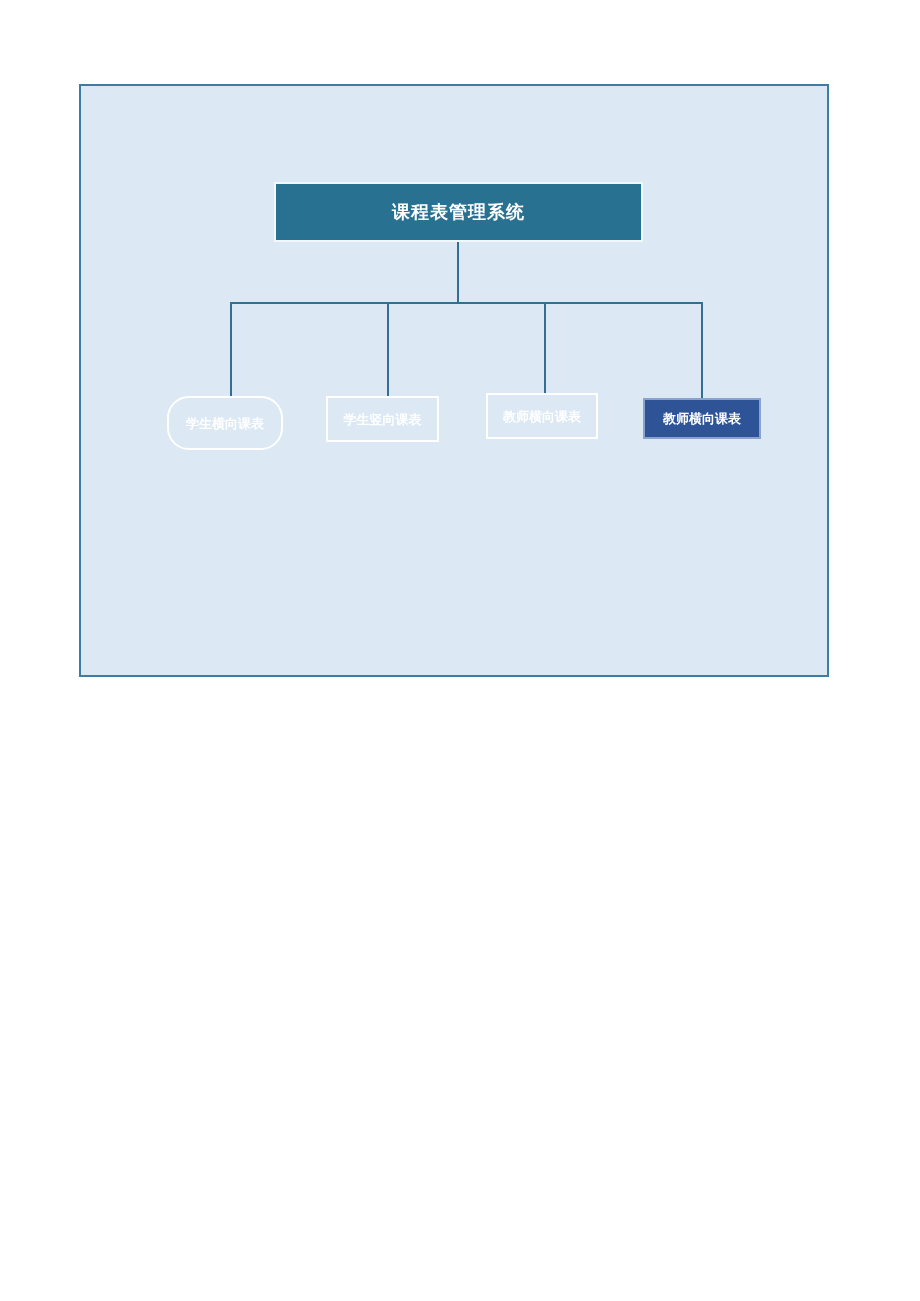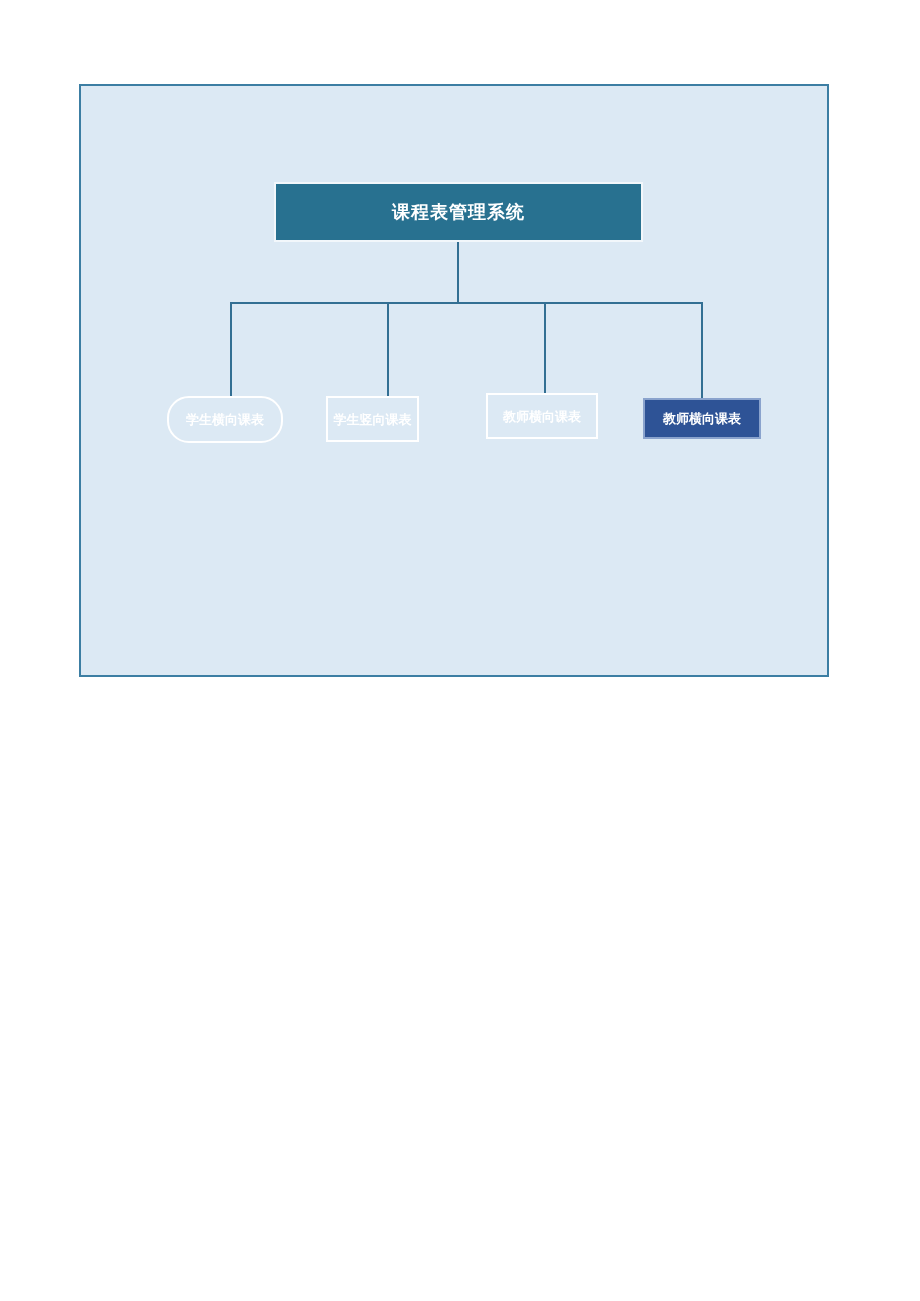--- a/index.html
+++ b/index.html
@@ -115,22 +115,22 @@
   }
 
   .leaf-node.selected {
     background: #2e5396;
     border: 2px solid #8aa3cd;
   }
   .leaf-node.selected .node-label {
     color: #ffffff;
   }
 
-  #leaf-1 { left: 165px; top: 394px; width: 116px; height: 47px; border-radius: 22px; }
-  #leaf-2 { left: 324px; top: 394px; width: 93px; height: 46px; }
+  #leaf-1 { left: 165px; top: 394px; width: 116px; height: 54px; border-radius: 22px; }
+  #leaf-2 { left: 324px; top: 394px; width: 113px; height: 46px; }
   #leaf-3 { left: 484px; top: 391px; width: 112px; height: 46px; }
   #leaf-4 { left: 641px; top: 396px; width: 118px; height: 41px; }
 </style>
 </head>
 <body>
 
 <div id="diagram-panel">
 
   <div id="root-node" style="position:absolute; left:193px; top:96px;">
     <span class="node-label">课程表管理系统</span>

